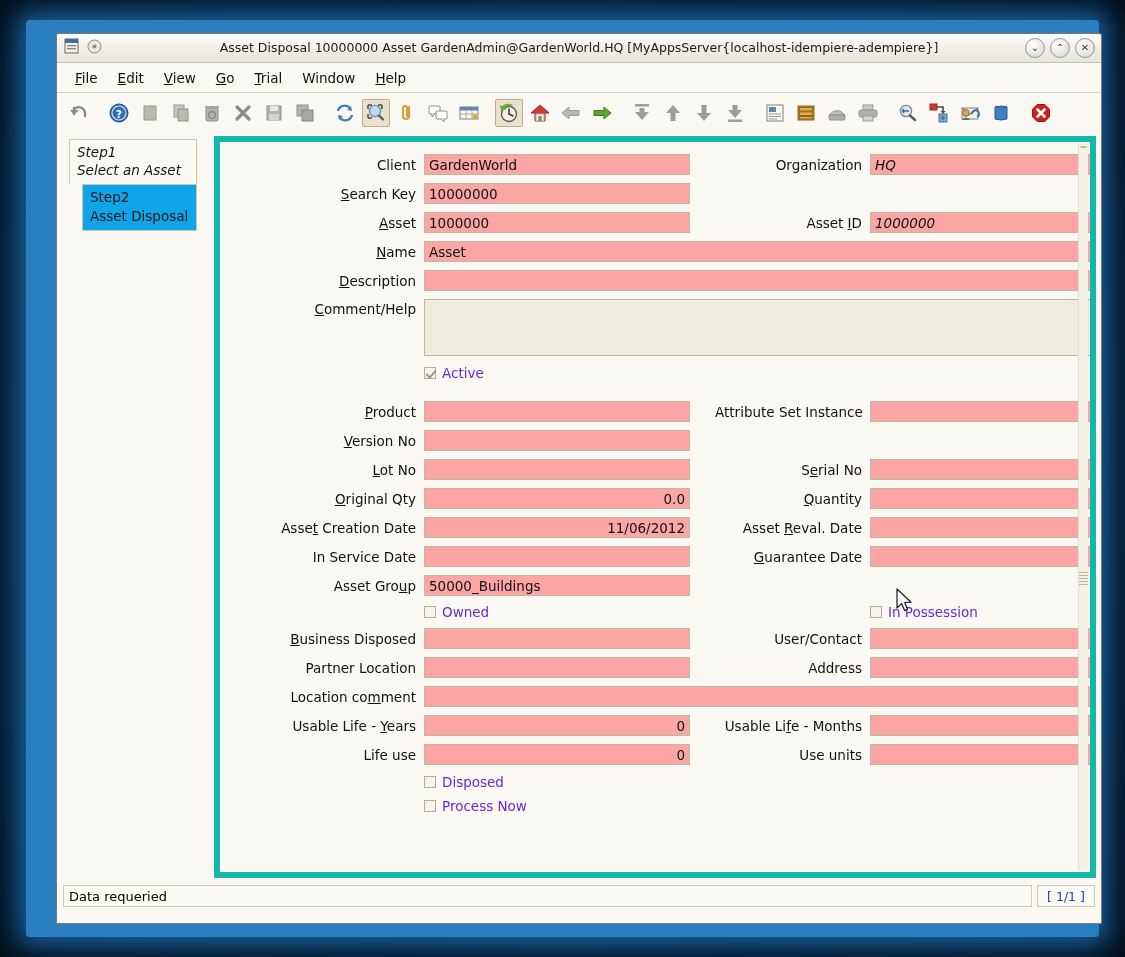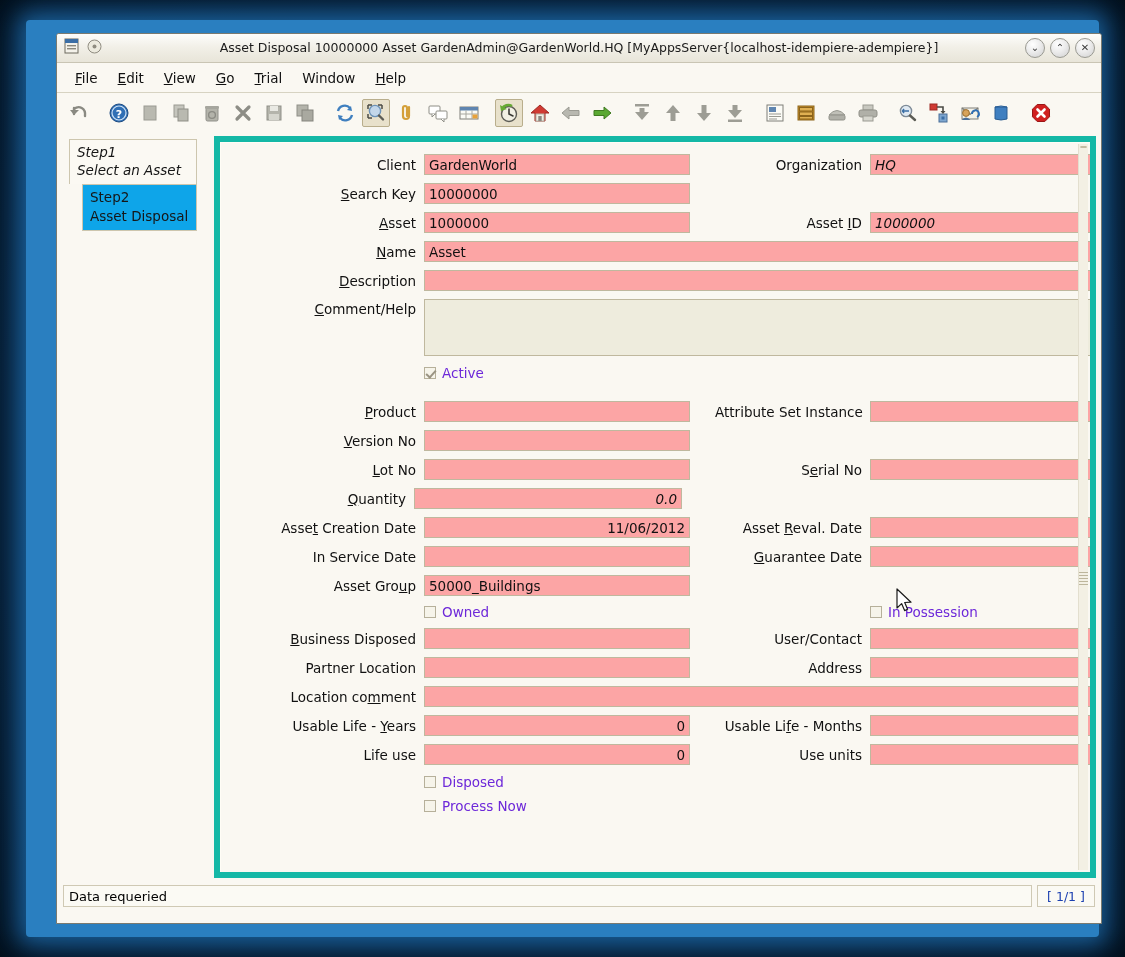--- a/index.html
+++ b/index.html
@@ -541,20 +541,24 @@
               <div class="lbl"><span></span><span class="mn">L</span><span>ot No</span></div>
               <div class="fld"></div>
             </div>
             <div class="col R">
               <div class="lbl"><span>S</span><span class="mn">e</span><span>rial No</span></div>
               <div class="fld"></div>
             </div>
           </div>
 
           <div class="row">
+            <div class="col L">
+              <div class="lbl"><span></span><span class="mn">O</span><span>riginal Qty</span></div>
+              <div class="fld num">0.0</div>
+            </div>
             <div class="col R">
               <div class="lbl"><span></span><span class="mn">Q</span><span>uantity</span></div>
               <div class="fld num">0.0</div>
             </div>
           </div>
 
           <div class="row">
             <div class="col L">
               <div class="lbl"><span>Asse</span><span class="mn">t</span><span> Creation Date</span></div>
               <div class="fld num">11/06/2012</div>

